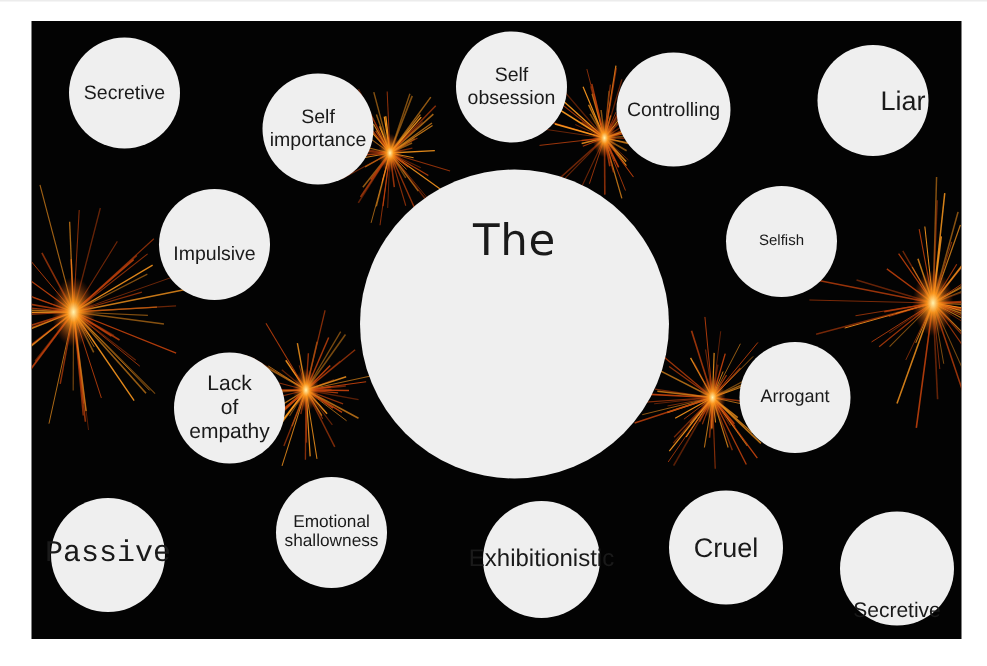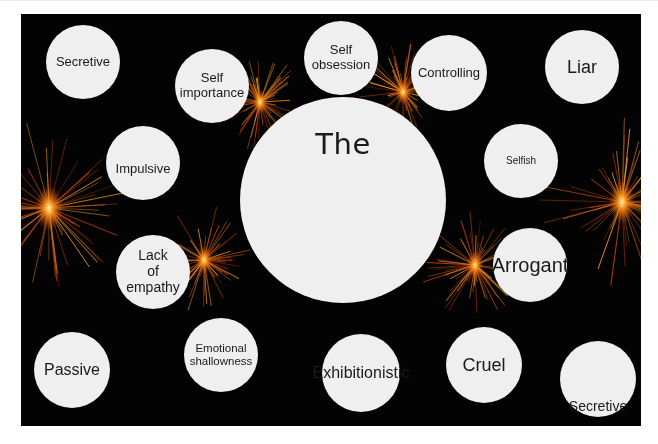--- a/index.html
+++ b/index.html
@@ -410,58 +410,58 @@
         <line x1="601" y1="188" x2="626.3586591562284" y2="215.51598896621263" stroke="#c2410c" stroke-width="0.9013224451303155" stroke-opacity="0.6557227366255144"></line>
         <line x1="601" y1="188" x2="678.2209796834018" y2="221.80193044174464" stroke="#c2410c" stroke-width="0.7275934499314128" stroke-opacity="0.8023383916323732"></line>
         <line x1="601" y1="188" x2="560.0225436176803" y2="213.97536903168967" stroke="#c2410c" stroke-width="0.6154642489711933" stroke-opacity="0.8886402606310013"></line>
         <line x1="601" y1="188" x2="613.529846522783" y2="147.2249905170503" stroke="#c2410c" stroke-width="0.6035150891632373" stroke-opacity="0.7495048868312757"></line>
         <line x1="601" y1="188" x2="570.2287063407498" y2="165.27914233335045" stroke="#c2410c" stroke-width="0.9340299211248285" stroke-opacity="0.8679569615912208"></line>
         <line x1="601" y1="188" x2="668.7150071924767" y2="208.4694437721016" stroke="#c2410c" stroke-width="0.6085519547325102" stroke-opacity="0.5973915466392319"></line>
         <ellipse cx="601" cy="188" rx="13.6" ry="22.1" fill="url(#glow)"></ellipse>
       </g>
     </svg>
 
-  <div id="center-bubble" class="bubble center-bubble" style="left: 219px; top: 83px; width: 206px; height: 206px;">
+  <div id="center-bubble" class="bubble center-bubble" style="left: 219px; top: 99px; width: 206px; height: 206px;">
     <span class="center-the">The</span>
   </div>
 
   <div id="traits-layer">
       <div class="bubble" style="left: 25px; top: 11px; width: 74px; height: 74px;">
         <span style="font-size: 13px;">Secretive</span>
       </div>
       <div class="bubble" style="left: 154px; top: 35px; width: 74px; height: 74px;">
         <span style="font-size: 13px;">Self
 importance</span>
       </div>
       <div class="bubble" style="left: 283px; top: 7px; width: 74px; height: 74px;">
         <span style="font-size: 13px;">Self
 obsession</span>
       </div>
       <div class="bubble" style="left: 390px; top: 21px; width: 76px; height: 76px;">
         <span style="font-size: 13px;">Controlling</span>
       </div>
-      <div class="bubble" style="left: 524px; top: 16px; width: 74px; height: 74px;">
+      <div class="bubble" style="left: 524px; top: 16px; width: 74px; height: 74px; justify-content: flex-end;">
         <span style="font-size: 18px;">Liar</span>
       </div>
       <div class="bubble" style="left: 85px; top: 112px; width: 74px; height: 74px;">
         <span style="font-size: 13px; margin-top: 12px;">Impulsive</span>
       </div>
       <div class="bubble" style="left: 463px; top: 110px; width: 74px; height: 74px;">
         <span style="font-size: 10px;">Selfish</span>
       </div>
       <div class="bubble" style="left: 95px; top: 221px; width: 74px; height: 74px;">
         <span style="font-size: 14px;">Lack
 of
 empathy</span>
       </div>
       <div class="bubble" style="left: 472px; top: 214px; width: 74px; height: 74px;">
-        <span style="font-size: 20px;">Arrogant</span>
+        <span style="font-size: 12px;">Arrogant</span>
       </div>
       <div class="bubble" style="left: 13px; top: 318px; width: 76px; height: 76px;">
-        <span style="font-size: 16px;">Passive</span>
+        <span style="font-size: 20px; font-family: Liberation Mono, monospace;">Passive</span>
       </div>
       <div class="bubble" style="left: 163px; top: 304px; width: 74px; height: 74px; align-items: center;">
         <span style="font-size: 11.5px;">Emotional
 shallowness</span>
       </div>
       <div class="bubble" style="left: 301px; top: 320px; width: 78px; height: 78px;">
         <span style="font-size: 16px;">Exhibitionistic</span>
       </div>
       <div class="bubble" style="left: 425px; top: 313px; width: 76px; height: 76px;">
         <span style="font-size: 18px;">Cruel</span>

